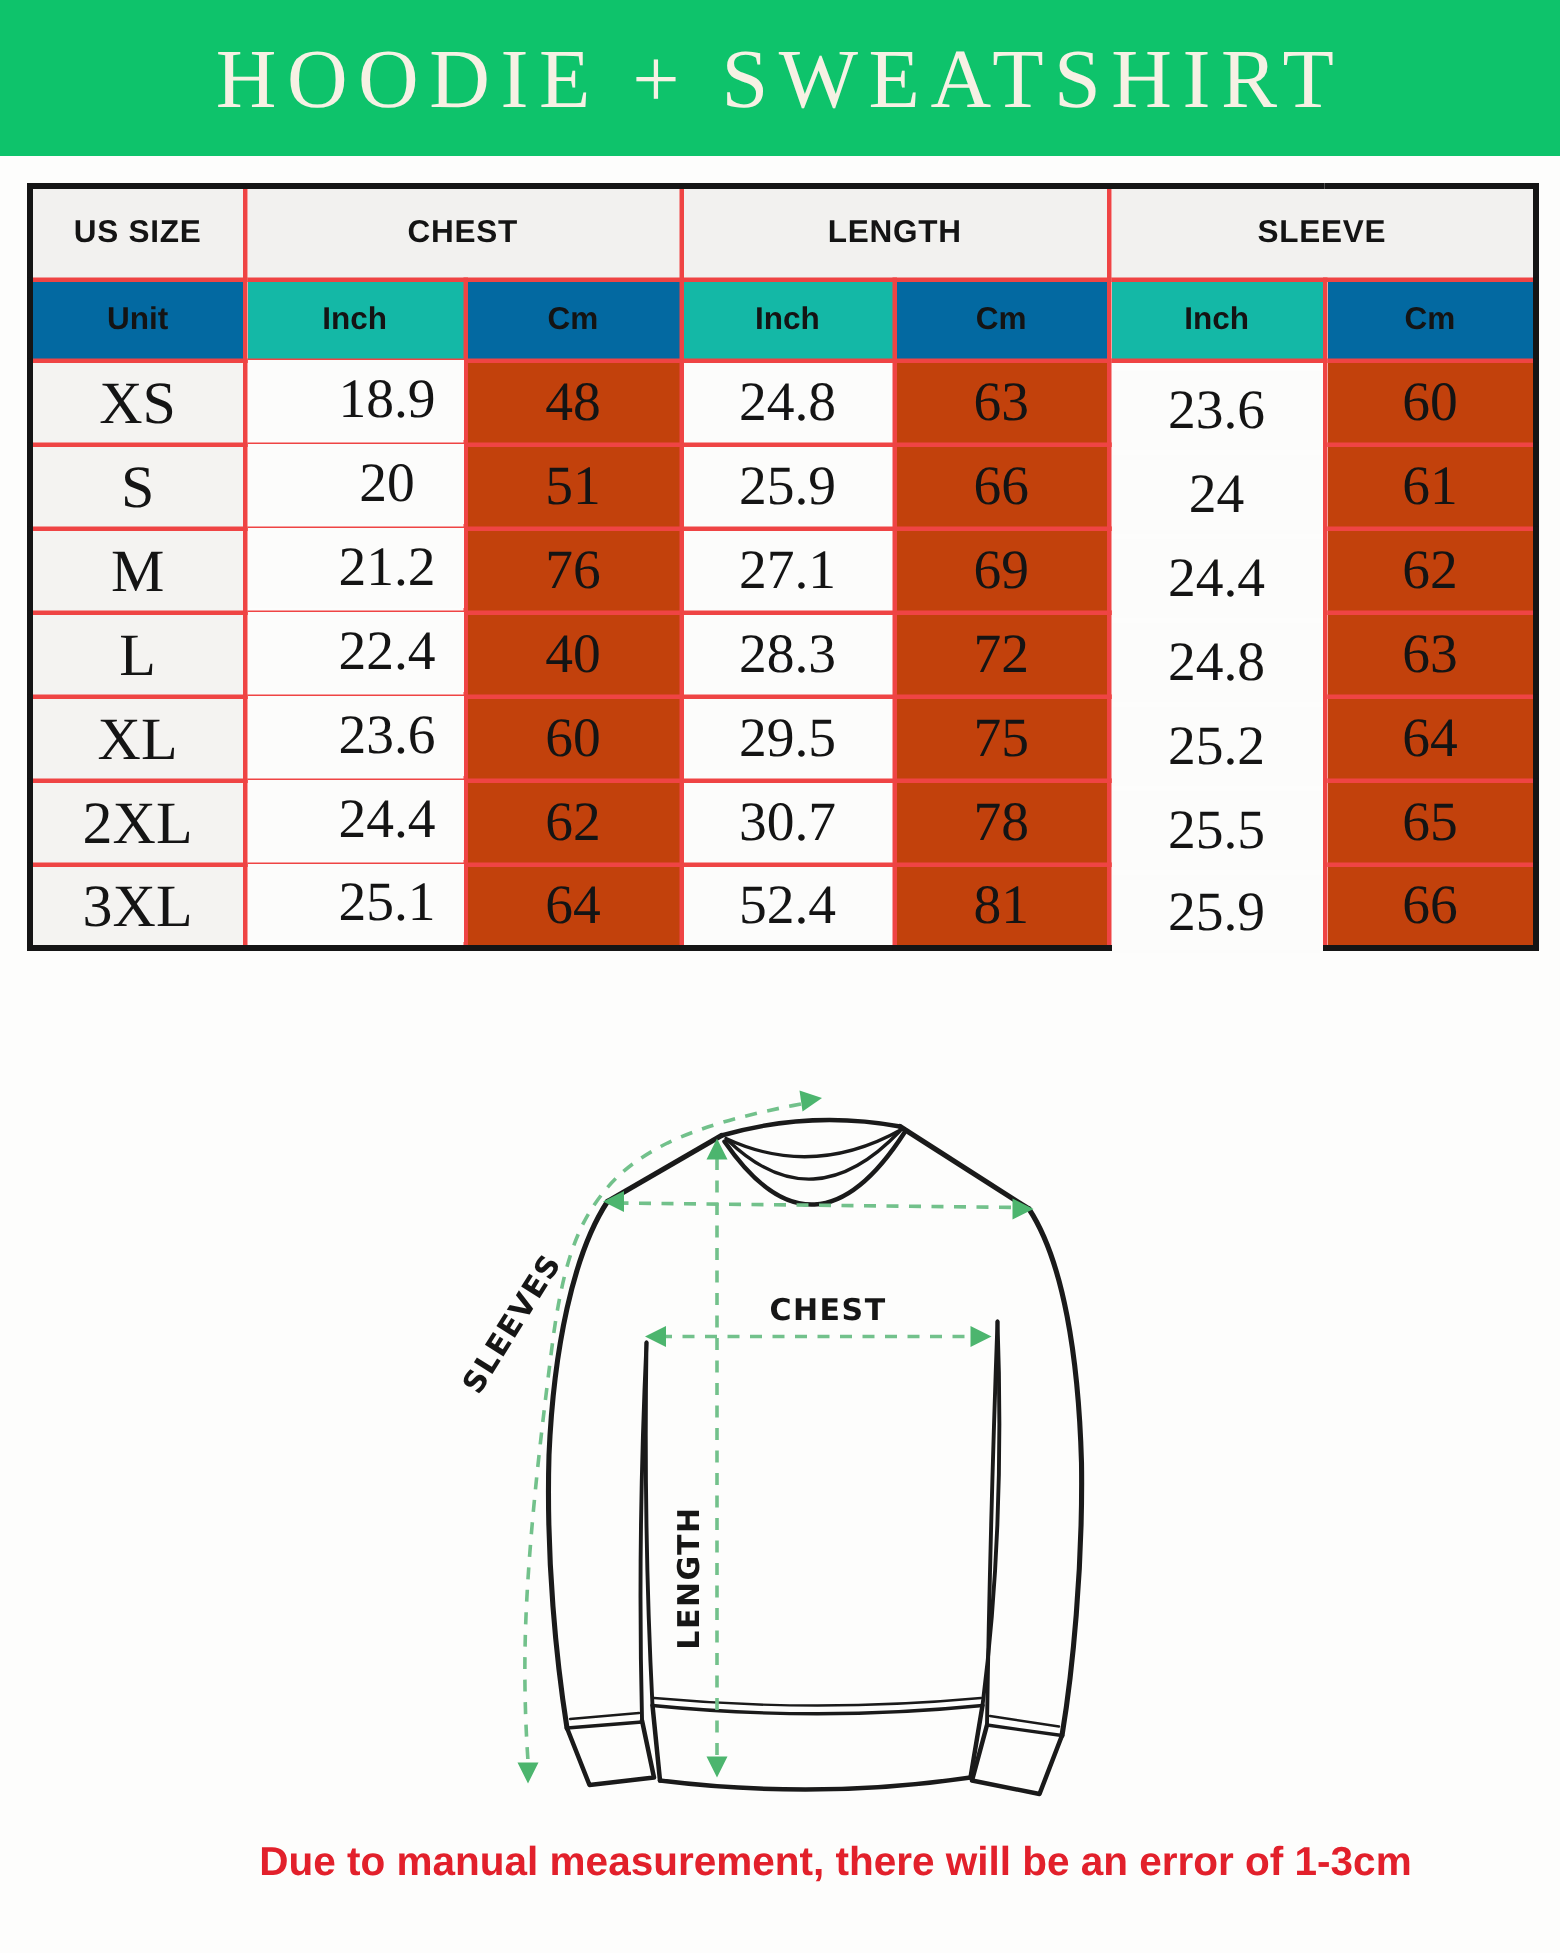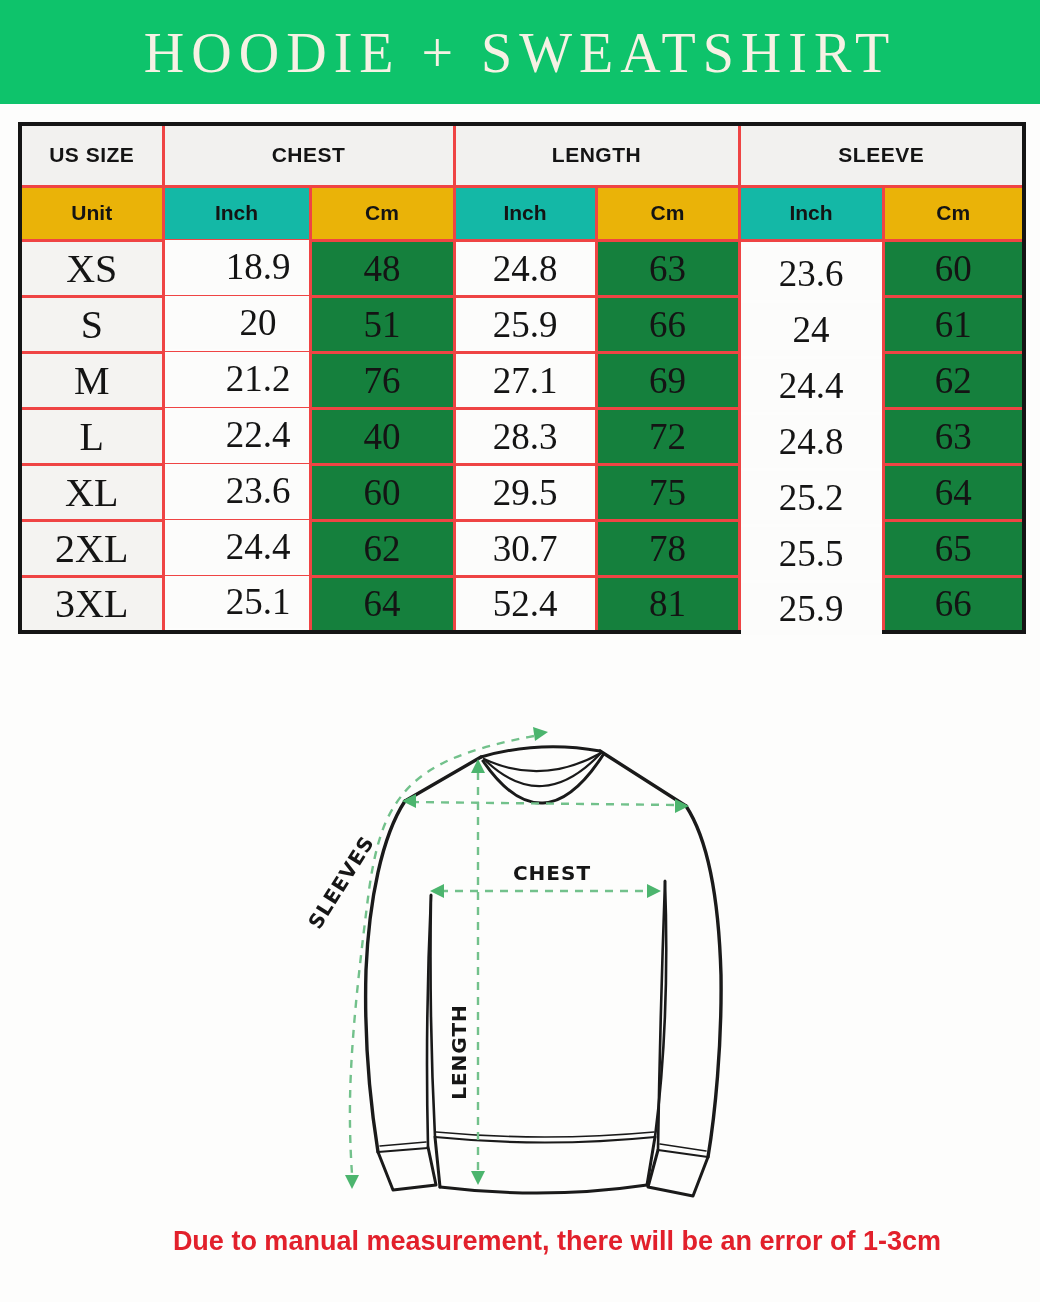--- a/index.html
+++ b/index.html
@@ -12,28 +12,28 @@
     letter-spacing:7px;color:#f6f1e4;}
 
   
   table.size-chart{position:absolute;left:18px;top:122px;width:1004px;
     border-collapse:collapse;table-layout:fixed;border:4px solid #151515;}
   table.size-chart th,table.size-chart td{border:3px solid #ef4444;text-align:center;
     vertical-align:middle;color:#141414;overflow:hidden;}
   thead tr.group-row{height:62px;}
   thead tr.group-row th{background:#f2f1ef;font-size:21px;font-weight:700;letter-spacing:.5px;}
   thead tr.unit-row{height:54px;}
-  thead tr.unit-row th{background:#eab308;font-size:21px;font-weight:700;}
+  thead tr.unit-row th{background:#0369a1;font-size:21px;font-weight:700;}
   thead tr.unit-row th.w{background:#14b8a6;}
   tbody tr{height:56px;}
   tbody th.size-lab{background:#f4f3f1;font-family:"Liberation Serif",serif;
     font-weight:400;font-size:40px;}
   tbody td{font-family:"Liberation Serif",serif;font-size:37px;}
   tbody td.in{background:#fcfcfb;}
-  tbody td.cm{background:#15803d;}
+  tbody td.cm{background:#c2410c;}
   tbody td:nth-child(6){transform:translateY(5px);}
   tbody td:nth-child(2){transform:translateY(-2px);padding-left:44px;}
 
   
   .diagram{position:absolute;left:280px;top:690px;width:520px;height:530px;}
   .dlabel{font-family:"DejaVu Sans",sans-serif;font-weight:bold;font-size:20px;
     fill:#161616;letter-spacing:1px;}
 
   
   .note{position:absolute;left:0;top:1226px;width:1040px;margin:0;text-align:center;

